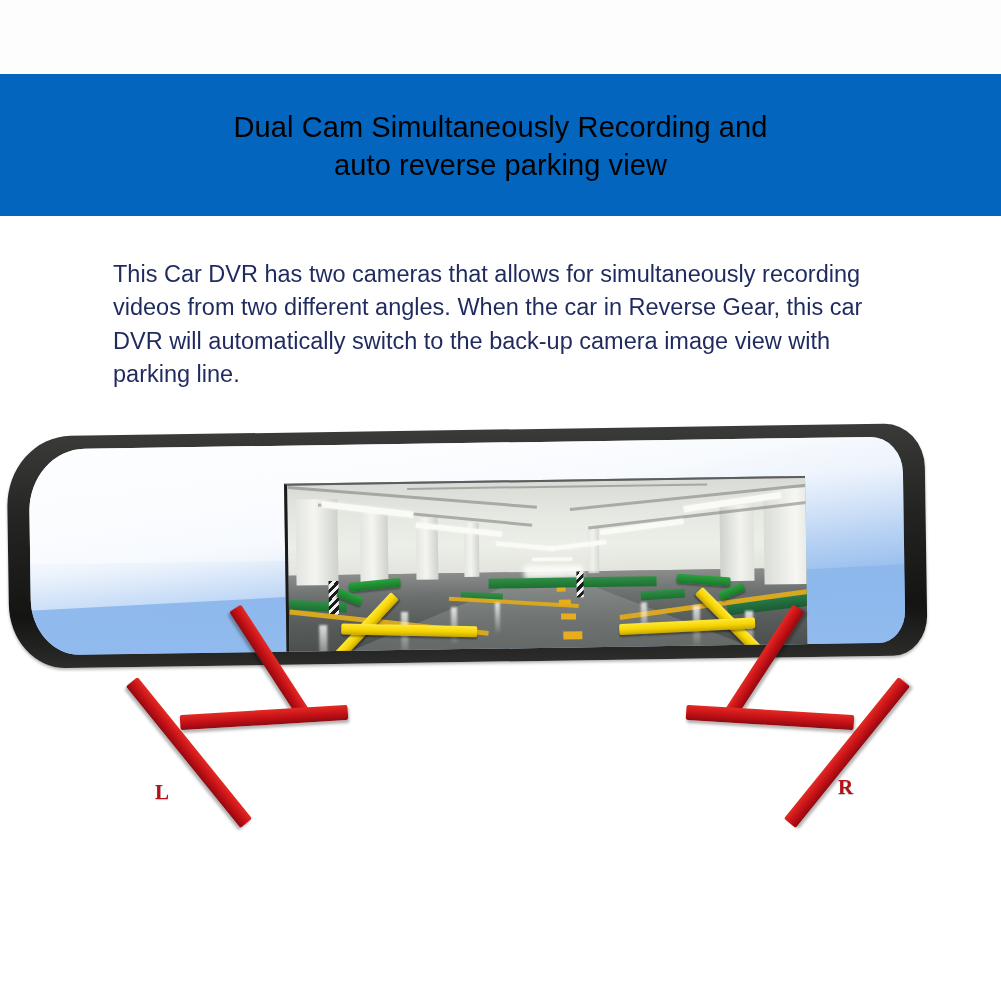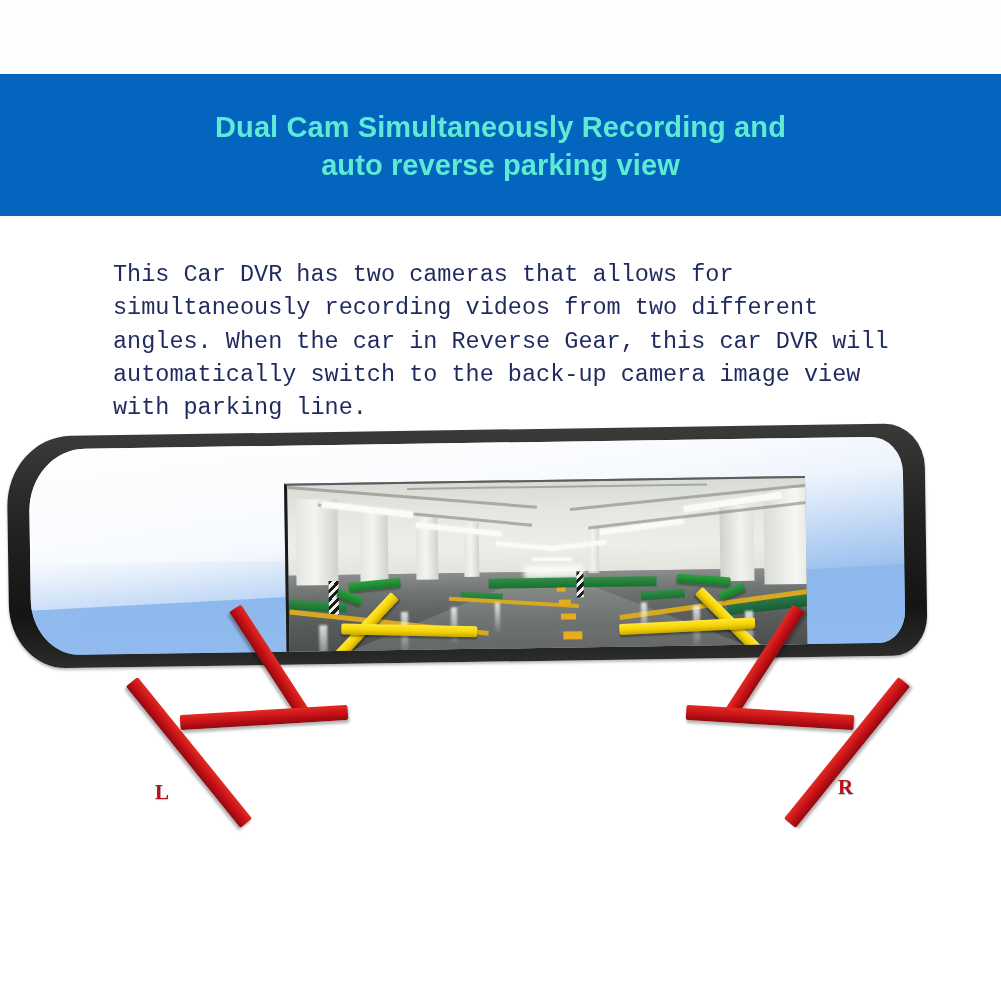--- a/index.html
+++ b/index.html
@@ -31,37 +31,36 @@
   #header-banner {
     position: absolute;
     left: 0; top: 74px;
     width: 1001px; height: 142px;
     background: #0465be;
     display: flex;
     align-items: center;
     justify-content: center;
   }
   #header-title {
-    color: #5eead4;
+    color: #000000;
     font-size: 29px;
-    font-weight: bold;
+    font-weight: normal;
     line-height: 1.30;
     text-align: center;
     letter-spacing: 0.1px;
     white-space: pre-line;
     padding-bottom: 4px;
     margin-top: 8px;
   }
 
   
   #description-block {
     position: absolute;
     left: 113px; top: 258px;
     width: 790px;
-    font-family: Liberation Mono, monospace;
   }
   #description-text {
     color: #1f2a5e;
     font-size: 23.5px;
     line-height: 1.42;
     text-align: left;
     font-weight: normal;
   }
 
   

